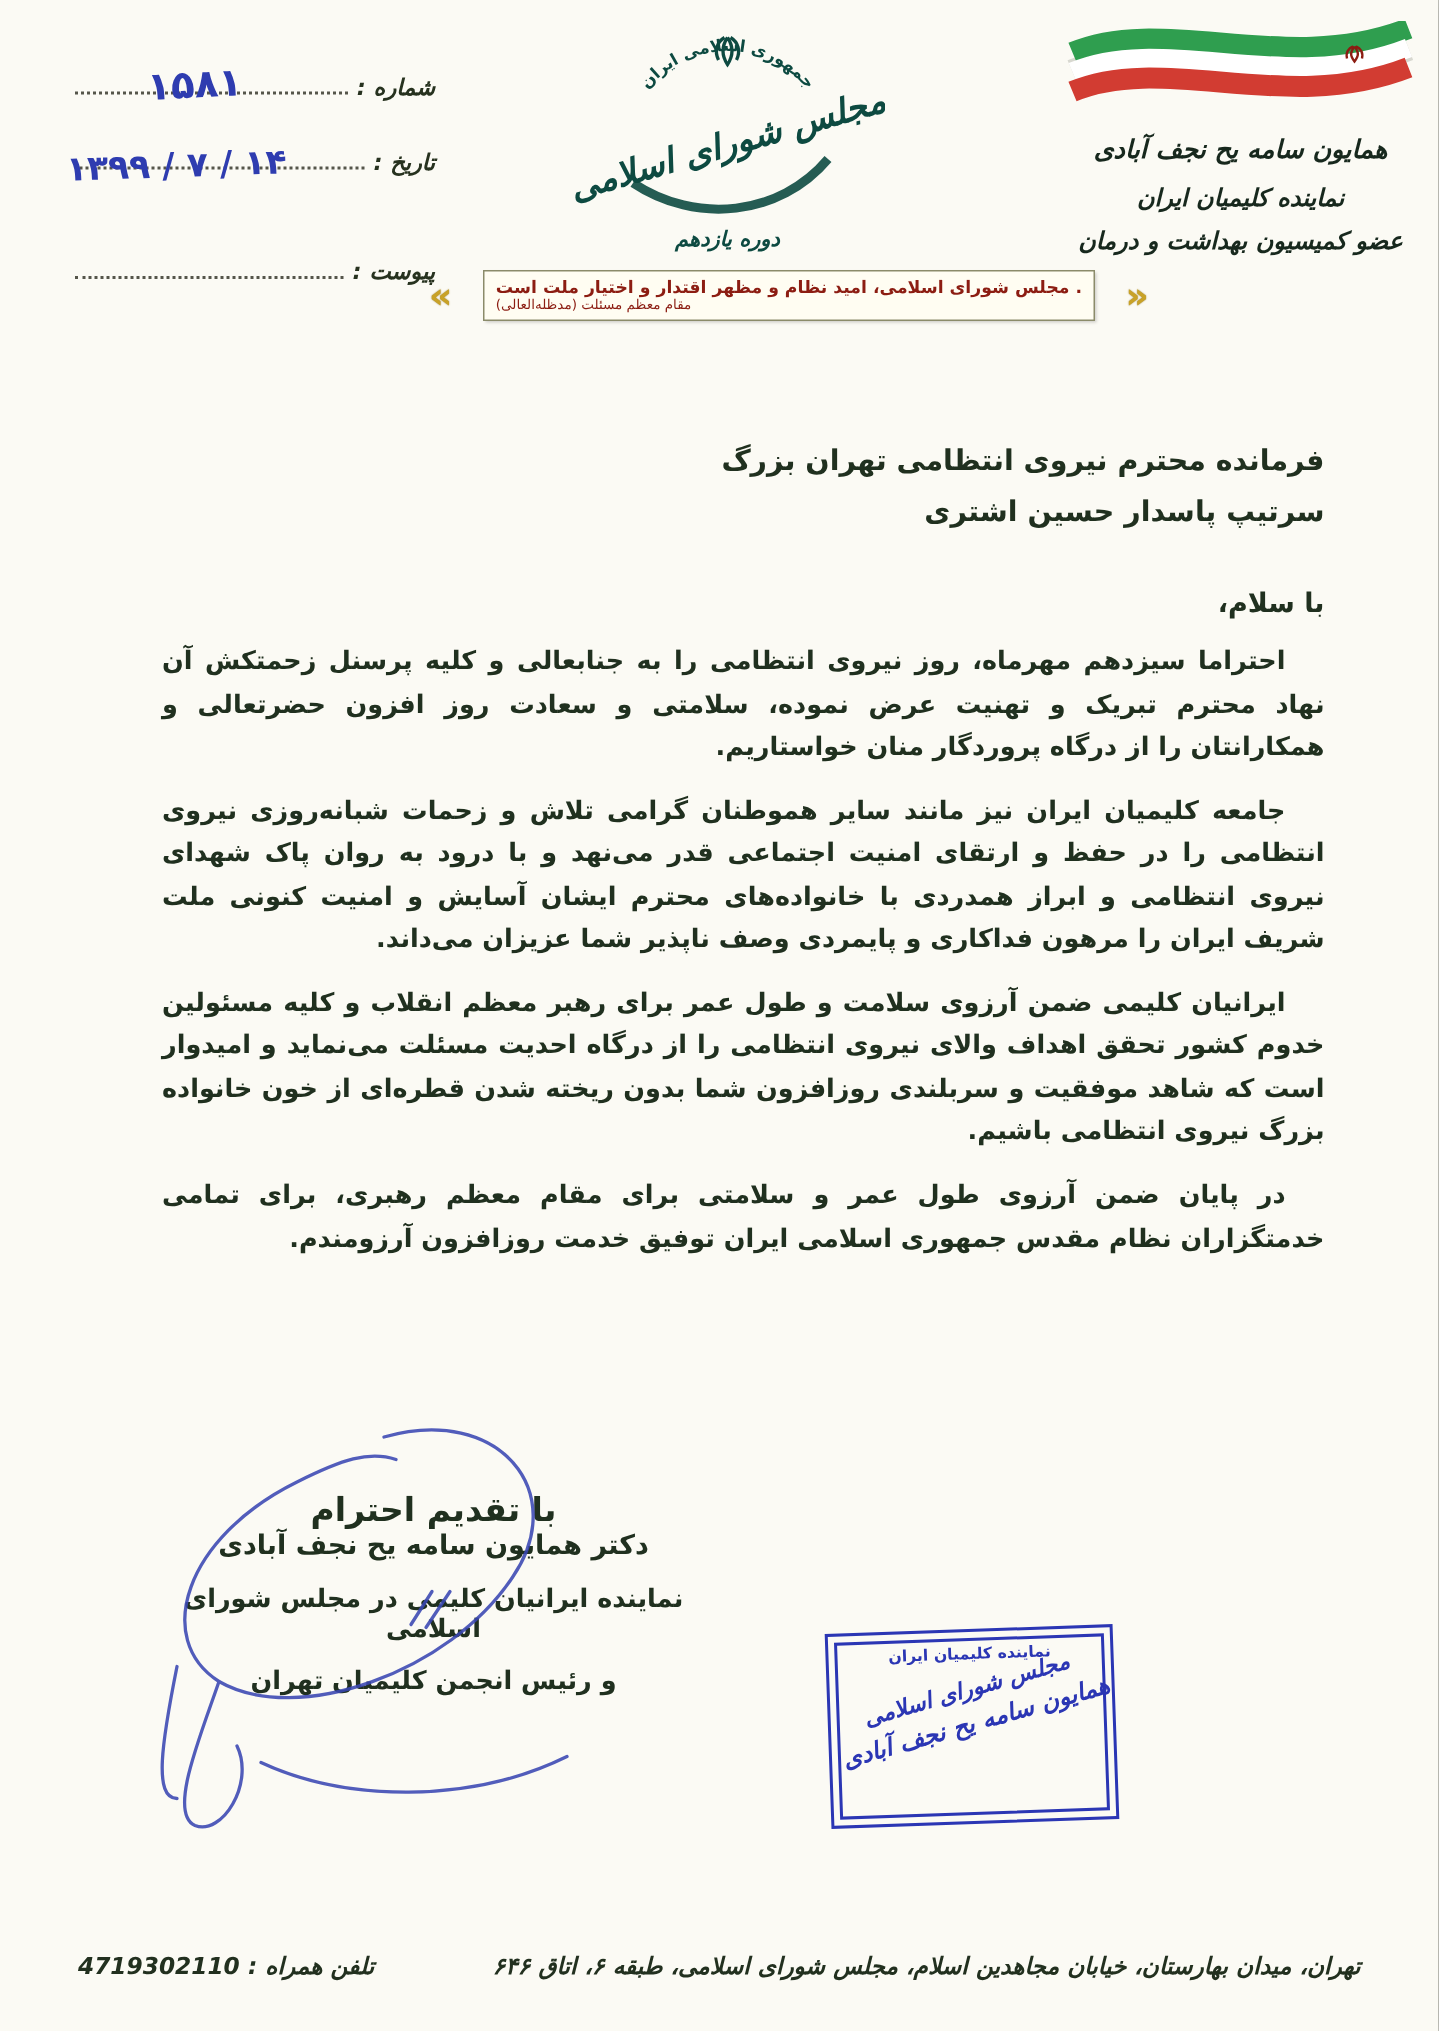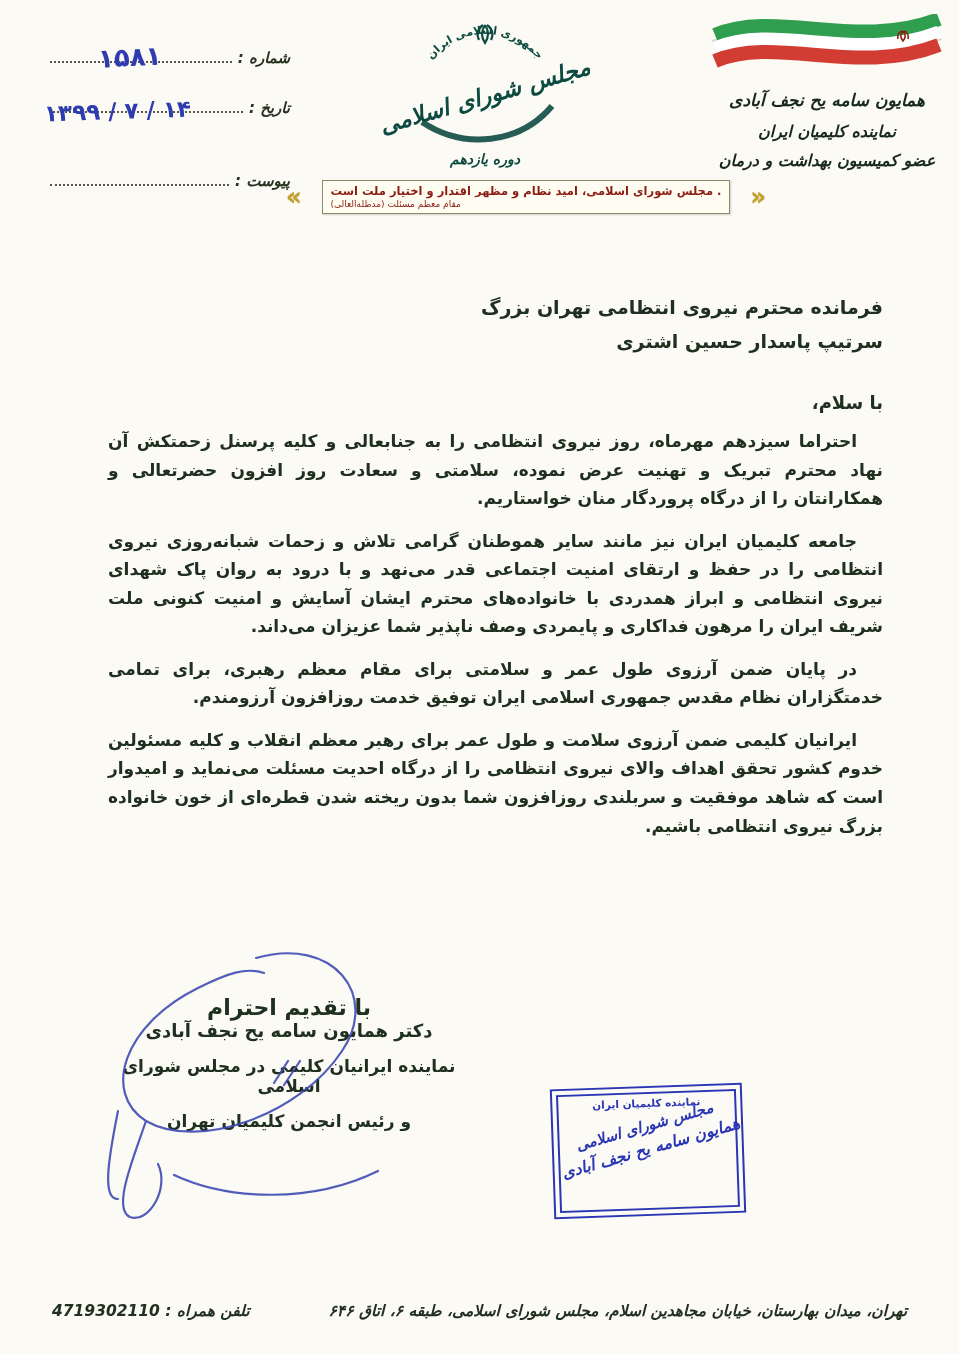--- a/index.html
+++ b/index.html
@@ -137,22 +137,22 @@
     <div class="hr-t1">نماینده کلیمیان ایران</div>
     <div class="hr-t2">عضو کمیسیون بهداشت و درمان</div>
   </div>
 
   <div class="letter">
     <div class="recipient-l1">فرمانده محترم نیروی انتظامی تهران بزرگ</div>
     <div class="recipient-l2">سرتیپ پاسدار حسین اشتری</div>
     <div class="salutation">با سلام،</div>
     <p>احتراما سیزدهم مهرماه، روز نیروی انتظامی را به جنابعالی و کلیه پرسنل زحمتکش آن نهاد محترم تبریک و تهنیت عرض نموده، سلامتی و سعادت روز افزون حضرتعالی و همکارانتان را از درگاه پروردگار منان خواستاریم.</p>
     <p>جامعه کلیمیان ایران نیز مانند سایر هموطنان گرامی تلاش و زحمات شبانه‌روزی نیروی انتظامی را در حفظ و ارتقای امنیت اجتماعی قدر می‌نهد و با درود به روان پاک شهدای نیروی انتظامی و ابراز همدردی با خانواده‌های محترم ایشان آسایش و امنیت کنونی ملت شریف ایران را مرهون فداکاری و پایمردی وصف ناپذیر شما عزیزان می‌داند.</p>
+    <p>ایرانیان کلیمی ضمن آرزوی سلامت و طول عمر برای رهبر معظم انقلاب و کلیه مسئولین خدوم کشور تحقق اهداف والای نیروی انتظامی را از درگاه احدیت مسئلت می‌نماید و امیدوار است که شاهد موفقیت و سربلندی روزافزون شما بدون ریخته شدن قطره‌ای از خون خانواده بزرگ نیروی انتظامی باشیم.</p>
     <p>در پایان ضمن آرزوی طول عمر و سلامتی برای مقام معظم رهبری، برای تمامی خدمتگزاران نظام مقدس جمهوری اسلامی ایران توفیق خدمت روزافزون آرزومندم.</p>
-    <p>ایرانیان کلیمی ضمن آرزوی سلامت و طول عمر برای رهبر معظم انقلاب و کلیه مسئولین خدوم کشور تحقق اهداف والای نیروی انتظامی را از درگاه احدیت مسئلت می‌نماید و امیدوار است که شاهد موفقیت و سربلندی روزافزون شما بدون ریخته شدن قطره‌ای از خون خانواده بزرگ نیروی انتظامی باشیم.</p>
   </div>
 
   <div class="sigblock">
     <div class="sig-closing">با تقدیم احترام</div>
     <div class="sig-name">دکتر همایون سامه یح نجف آبادی</div>
     <div class="sig-t1">نماینده ایرانیان کلیمی در مجلس شورای اسلامی</div>
     <div class="sig-t2">و رئیس انجمن کلیمیان تهران</div>
   </div>
 
   <svg class="sig-svg" width="350" height="310" viewBox="0 0 350 310">

